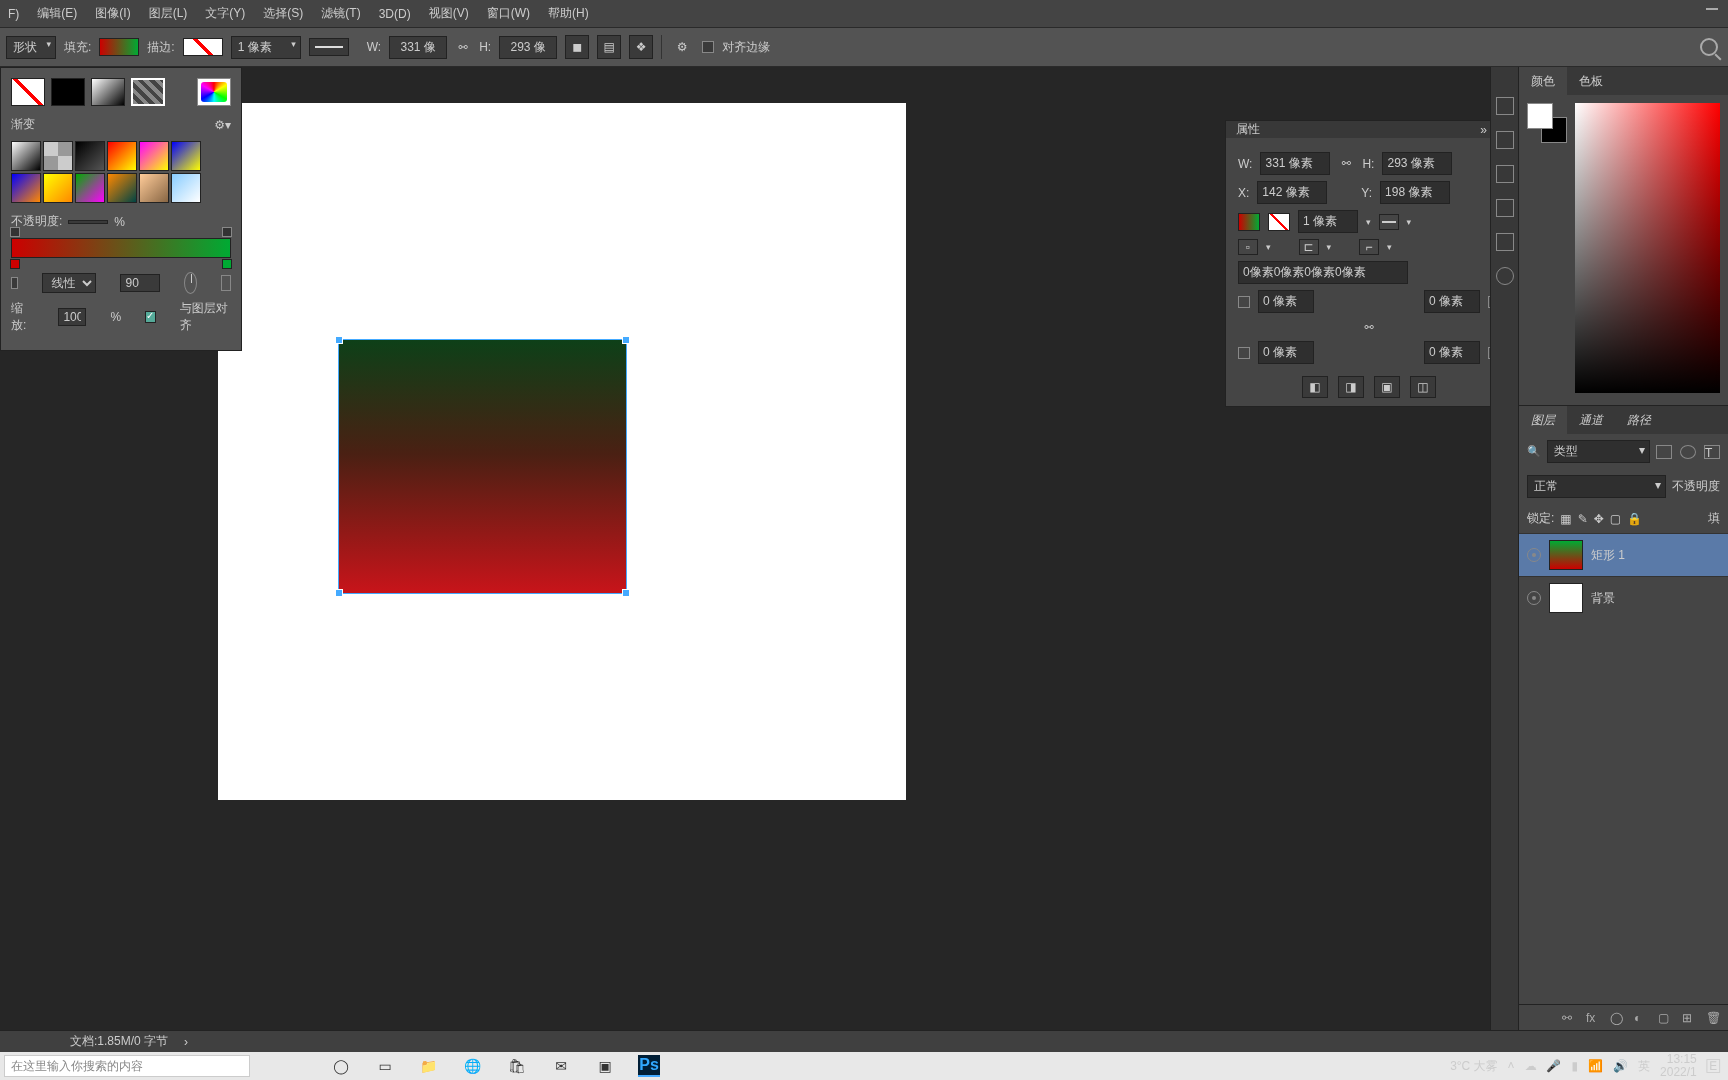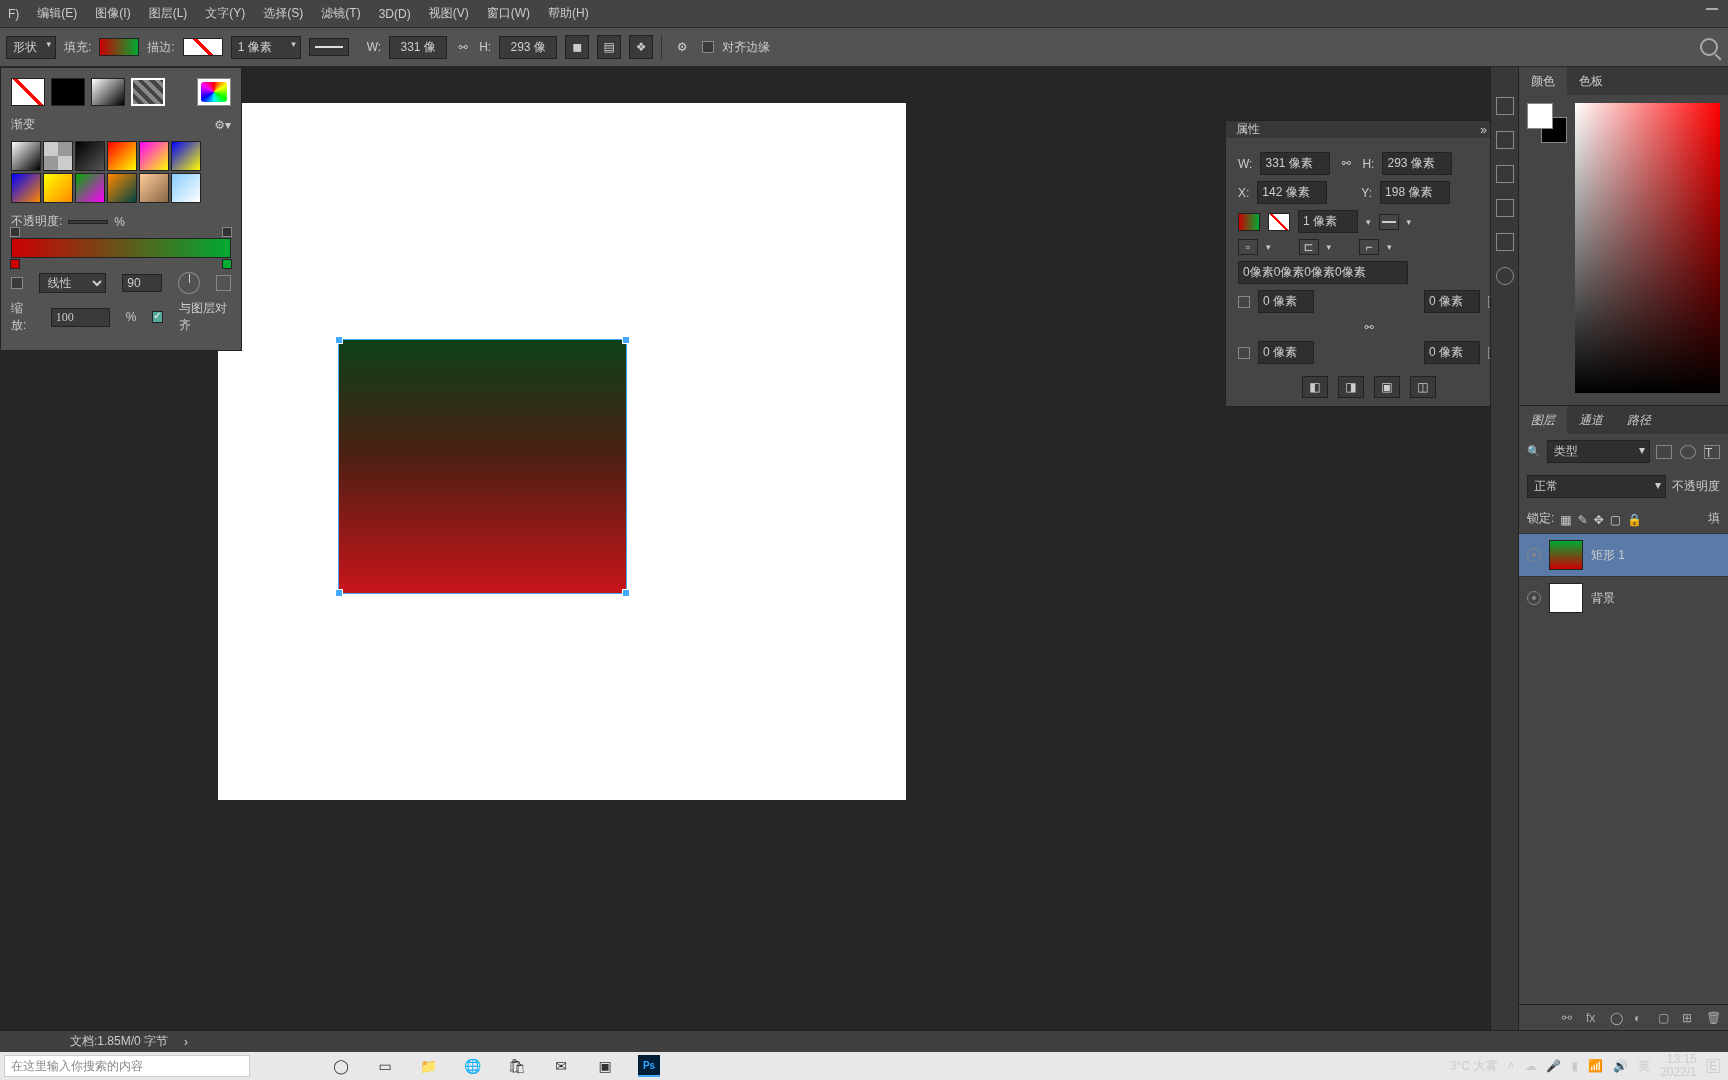--- a/index.html
+++ b/index.html
@@ -46,21 +46,21 @@
 .p6{background:linear-gradient(135deg,#00f,#f80);} .p7{background:linear-gradient(135deg,#ff0,#f80);}
 .p8{background:linear-gradient(135deg,#0a0,#f0f);} .p9{background:linear-gradient(135deg,#f80,#044);}
 .p10{background:linear-gradient(135deg,#fc9,#864);} .p11{background:linear-gradient(135deg,#8cf,#fff);}
 .lblrow { display:flex; align-items:center; gap:6px; margin:8px 0; }
 .lblrow .fld { background:#3a3a3a; border:1px solid #222; width:40px; padding:1px 3px; text-align:center; }
 .gradbar { height:20px; background:linear-gradient(90deg,#c00,#0a3); border:1px solid #222; position:relative; margin:4px 0 14px; }
 .stop { position:absolute; width:10px; height:10px; border:1px solid #222; bottom:-12px; }
 .stop.l { left:-2px; background:#c00; } .stop.r { right:-2px; background:#0a3; }
 .ostop { position:absolute; width:10px; height:10px; background:#333; border:1px solid #888; top:-12px; }
 .ostop.l{left:-2px;} .ostop.r{right:-2px;}
-.rowctrl { display:flex; align-items:center; gap:16px; margin:6px 0; }
+.rowctrl { display:flex; align-items:center; gap:24px; margin:6px 0; }
 .rowctrl select,.rowctrl input { background:#3a3a3a; border:1px solid #222; padding:1px 4px; }
 .angdial { width:22px; height:22px; border:1px solid #888; border-radius:50%; position:relative; }
 .angdial::after { content:""; position:absolute; width:1px; height:9px; background:#ccc; left:50%; top:1px; }
 .chkon { width:12px; height:12px; background:#5a9; border:1px solid #222; display:inline-block; position:relative; }
 .chkon::after { content:"✓"; position:absolute; font-size:10px; top:-2px; left:0; color:#fff; }
 
 
 .canvas-wrap { position:absolute; left:0; top:67px; right:0; bottom:50px; background:#262626; }
 .artboard { position:absolute; left:218px; top:36px; width:688px; height:697px; background:#fff; }
 .shape { position:absolute; left:339px; top:273px; width:287px; height:253px; background:linear-gradient(180deg,#0d4018 0%,#4a2013 45%,#c8141a 100%); }
@@ -96,21 +96,21 @@
 .fgbg .fg { position:absolute; width:26px; height:26px; background:#fff; border:1px solid #888; z-index:2; }
 .fgbg .bg { position:absolute; width:26px; height:26px; background:#000; border:1px solid #888; right:0; bottom:0; }
 .colpick { position:absolute; left:56px; top:8px; right:8px; height:290px; background:linear-gradient(to bottom,rgba(0,0,0,0),#000),linear-gradient(to right,#fff,#f00); }
 .layerarea { border-top:1px solid #222; }
 .ltabs { display:flex; background:#383838; height:28px; align-items:center;font-style:italic; }
 .lopts { padding:6px 8px; display:flex; align-items:center; gap:6px; }
 .lsel { background:#2f2f2f; border:1px solid #222; padding:2px 6px; flex:1; position:relative; }
 .lsel::after { content:"▾"; position:absolute; right:4px; }
 .licns { display:flex; gap:8px; }
 .lic { width:16px; height:14px; border:1px solid #888; }
-.lrow { padding:6px 8px; display:flex; align-items:flex-end; gap:6px; font-size:11px; }
+.lrow { padding:6px 8px; display:flex; align-items:center; gap:6px; font-size:11px; }
 .layer { display:flex; align-items:center; gap:8px; padding:6px 8px; border-top:1px solid #333; }
 .eye { width:14px; height:14px; border:1px solid #888; border-radius:50%; position:relative; }
 .eye::after { content:""; position:absolute; width:4px; height:4px; background:#888; border-radius:50%; top:4px; left:4px; }
 .lthumb { width:34px; height:30px; background:#fff; border:1px solid #222; }
 .lthumb.g { background:linear-gradient(180deg,#0a3,#c00); }
 .layer.sel { background:#5a7aa8; color:#fff; }
 .lfoot { position:absolute; bottom:0; left:0; right:0; height:26px; border-top:1px solid #222; display:flex; align-items:center; justify-content:flex-end; gap:10px; padding:0 8px; }
 .lfic { width:14px; height:14px; color:#aaa; }
 
 
@@ -119,21 +119,21 @@
 
 
 .statusbar { position:absolute; left:0; right:0; bottom:28px; height:22px; background:#404040; display:flex; align-items:center; padding:0 10px; gap:16px; border-top:1px solid #222; }
 .statusbar .nav { margin-left:60px; }
 
 
 .taskbar { position:absolute; left:0; right:0; bottom:0; height:28px; background:#e8e8e8; display:flex; align-items:center; }
 .searchbox { background:#fff; border:1px solid #ccc; width:246px; height:22px; margin-left:4px; padding:0 6px; color:#888; display:flex; align-items:center; }
 .tcenter { display:flex; gap:22px; margin-left:80px; align-items:center; }
 .tic { width:22px; height:22px; display:flex; align-items:center; justify-content:center; color:#333; font-size:14px; }
-.tic.ps { background:#001e36; color:#31a8ff; font-weight:bold; font-size:10px; border-bottom:2px solid #4af; }
+.tic.ps { background:#001e36; color:#31a8ff; font-weight:bold; font-size:16px; border-bottom:2px solid #4af; }
 .tray { margin-left:auto; display:flex; align-items:center; gap:10px; padding-right:8px; color:#333; font-size:11px; }
 .tray .time { text-align:right; line-height:1.1; }
 </style>
 </head>
 <body>
 
 <div class="menubar">
   <span>F)</span>
   <span>编辑(E)</span>
   <span>图像(I)</span>
@@ -226,21 +226,21 @@
   </div>
   <div class="rowctrl">
     <span class="chk"></span>
     <select style="width:70px"><option>线性</option></select>
     <input class="fld" style="width: 40px;" value="90">
     <div class="angdial"></div>
     <div style="width:16px;height:16px;border:1px solid #888"></div>
   </div>
   <div class="rowctrl">
     <span>缩放:</span>
-    <input class="fld" style="width: 59px; font-family: Liberation Serif, serif;" value="100">
+    <input class="fld" style="width: 28px;" value="100">
     <span>%</span>
     <span class="chkon"></span>
     <span>与图层对齐</span>
   </div>
 </div>
 
 <div class="proppanel">
   <div class="hdr">
     <span>属性</span>
     <span style="margin-left:auto">»</span>

